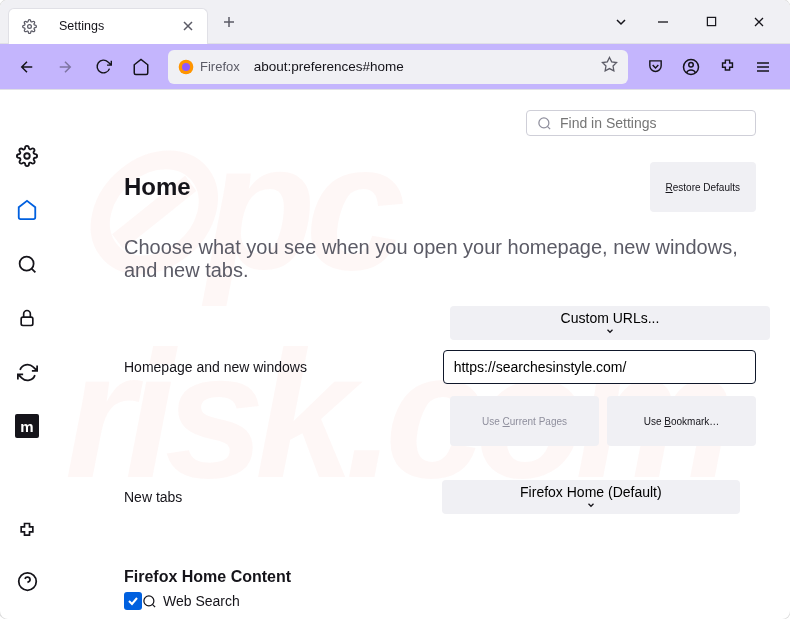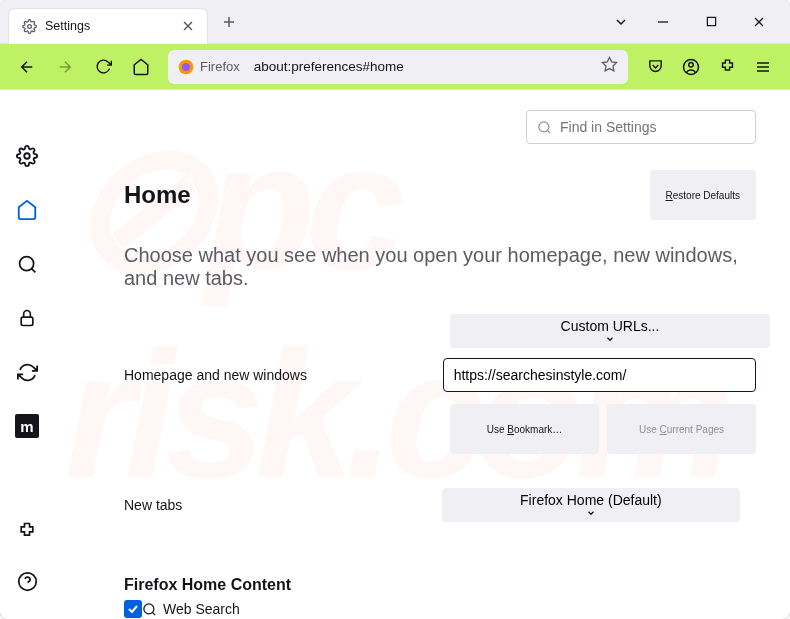--- a/index.html
+++ b/index.html
@@ -3,31 +3,31 @@
 <meta charset="utf-8">
 <style>
 * { margin: 0; padding: 0; box-sizing: border-box; font-family: -apple-system, BlinkMacSystemFont, "Segoe UI", sans-serif; }
 body { width: 790px; height: 619px; background: #fff; overflow: hidden; border-radius: 8px; box-shadow: 0 0 0 1px #ddd; position: relative; }
 
 
 .watermark { position: absolute; top: 50%; left: 50%; transform: translate(-50%, -50%); font-size: 180px; font-weight: 700; color: rgba(240,120,100,0.06); letter-spacing: -10px; pointer-events: none; z-index: 0; white-space: nowrap; user-select: none; font-style: italic; }
 
 
 .titlebar { height: 44px; display: flex; align-items: center; background: #f0f0f4; border-bottom: 1px solid #e0e0e6; padding: 0 8px; }
-.tab { display: flex; align-items: center; background: #fff; border-radius: 6px 6px 0 0; height: 36px; margin-top: 8px; padding: 0 10px 0 12px; min-width: 200px; gap: 8px; border: 1px solid #e0e0e6; border-bottom: none; }
+.tab { display: flex; align-items: center; background: #fff; border-radius: 6px 6px 0 0; height: 36px; margin-top: 8px; padding: 0 10px 0 12px; min-width: 200px; gap: 22px; border: 1px solid #e0e0e6; border-bottom: none; }
 .tab .icon-slot { width: 16px; height: 16px; display: flex; align-items: center; justify-content: center; }
 .tab-title { font-size: 12.5px; color: #15141a; flex: 1; }
 .tab-close { width: 18px; height: 18px; display: flex; align-items: center; justify-content: center; border-radius: 4px; cursor: pointer; }
 .new-tab { width: 30px; height: 30px; display: flex; align-items: center; justify-content: center; margin-left: 6px; border-radius: 4px; cursor: pointer; }
 .spacer { flex: 1; }
 .win-controls { display: flex; gap: 18px; margin-left: 12px; margin-right: 8px; }
 .win-btn { width: 30px; height: 30px; display: flex; align-items: center; justify-content: center; cursor: pointer; }
 
 
-.toolbar { height: 46px; display: flex; align-items: center; padding: 0 10px; gap: 4px; border-bottom: 1px solid #e0e0e6; background: #bef264; }
+.toolbar { height: 46px; display: flex; align-items: center; padding: 0 10px; gap: 4px; border-bottom: 1px solid #e0e0e6; background: #c4b5fd; }
 .tbtn { width: 34px; height: 34px; display: flex; align-items: center; justify-content: center; border-radius: 6px; cursor: pointer; }
 .tbtn.disabled { opacity: 0.4; cursor: default; }
 .urlbar { flex: 1; height: 34px; background: #f0f0f4; border-radius: 6px; display: flex; align-items: center; padding: 0 10px; gap: 8px; margin: 0 6px; }
 .fx-badge { display: flex; align-items: center; gap: 6px; }
 .fx-logo { width: 16px; height: 16px; }
 .fx-label { font-size: 13px; color: #5b5b66; }
 .url-text { font-size: 13.5px; color: #15141a; margin-left: 6px; }
 .urlbar .spacer { flex: 1; }
 .right-icons { display: flex; gap: 2px; }
 
@@ -35,21 +35,21 @@
 .content { display: flex; height: calc(619px - 44px - 46px); position: relative; z-index: 1; }
 .sidebar { width: 54px; display: flex; flex-direction: column; align-items: center; padding-top: 48px; gap: 18px; }
 .side-item { width: 36px; height: 36px; display: flex; align-items: center; justify-content: center; border-radius: 6px; cursor: pointer; }
 .side-item.active { color: #0060df; }
 .side-item.active svg { stroke: #0060df; }
 .side-gap { flex: 1; }
 .sidebar-bottom { display: flex; flex-direction: column; align-items: center; gap: 14px; padding-bottom: 20px; }
 
 .main { flex: 1; padding: 20px 34px 0 70px; overflow: hidden; }
 .search-row { display: flex; justify-content: flex-end; margin-bottom: 26px; }
-.search-box { width: 230px; height: 34px; border: 1px solid #cfcfd8; border-radius: 4px; display: flex; align-items: center; padding: 12px 10px; gap: 8px; }
+.search-box { width: 230px; height: 26px; border: 1px solid #cfcfd8; border-radius: 4px; display: flex; align-items: center; padding: 12px 10px; gap: 8px; }
 .search-box input { border: none; outline: none; font-size: 14px; flex: 1; background: transparent; }
 
 .h1row { display: flex; align-items: center; justify-content: space-between; margin-bottom: 24px; }
 h1 { font-size: 24px; font-weight: 700; color: #15141a; }
 .btn { background: #f0f0f4; border: none; border-radius: 4px; height: 50px; padding: 0 16px; font-size: 10px; cursor: pointer; color: #15141a; }
 .btn.disabled { color: #8f8f9d; cursor: default; }
 
 h2 { font-size: 16px; font-weight: 600; color: #15141a; margin-bottom: 6px; }
 .sub { font-size: 20px; color: #5b5b66; margin-bottom: 24px; }
 
@@ -253,22 +253,22 @@
         <span>Custom URLs...</span>
         <svg width="12" height="12" viewBox="0 0 12 12">
             <path d="M3 4.5 L6 7.5 L9 4.5" stroke="#15141a" stroke-width="1.5" fill="none"></path>
           </svg>
       </div>
       <div class="form-row">
         <div class="form-label">Homepage and new windows</div>
         <input class="text-input" value="https://searchesinstyle.com/" style="">
       </div>
       <div class="btn-row">
+        <button class="btn disabled">Use <span class="u">C</span>urrent Pages</button>
         <button class="btn">Use <span class="u">B</span>ookmark…</button>
-        <button class="btn disabled">Use <span class="u">C</span>urrent Pages</button>
       </div>
       <div class="form-row">
         <div class="form-label">New tabs</div>
         <div class="drop" style="margin:16px;">
           <span>Firefox Home (Default)</span>
           <svg width="12" height="12" viewBox="0 0 12 12">
               <path d="M3 4.5 L6 7.5 L9 4.5" stroke="#15141a" stroke-width="1.5" fill="none"></path>
             </svg>
         </div>
       </div>

